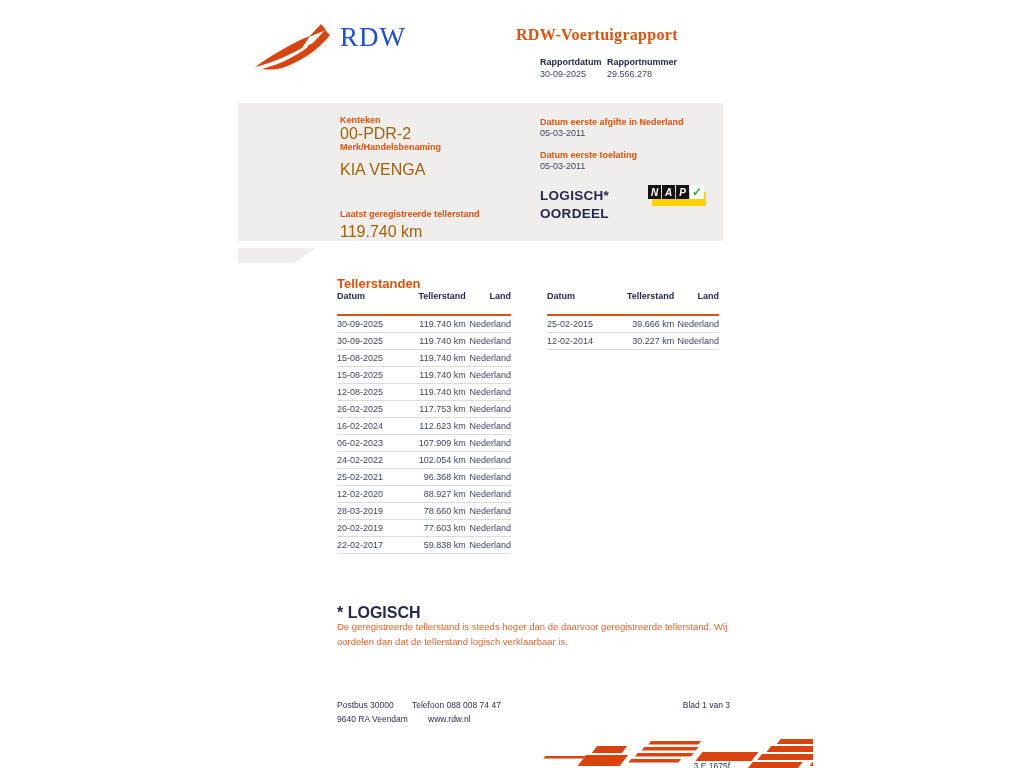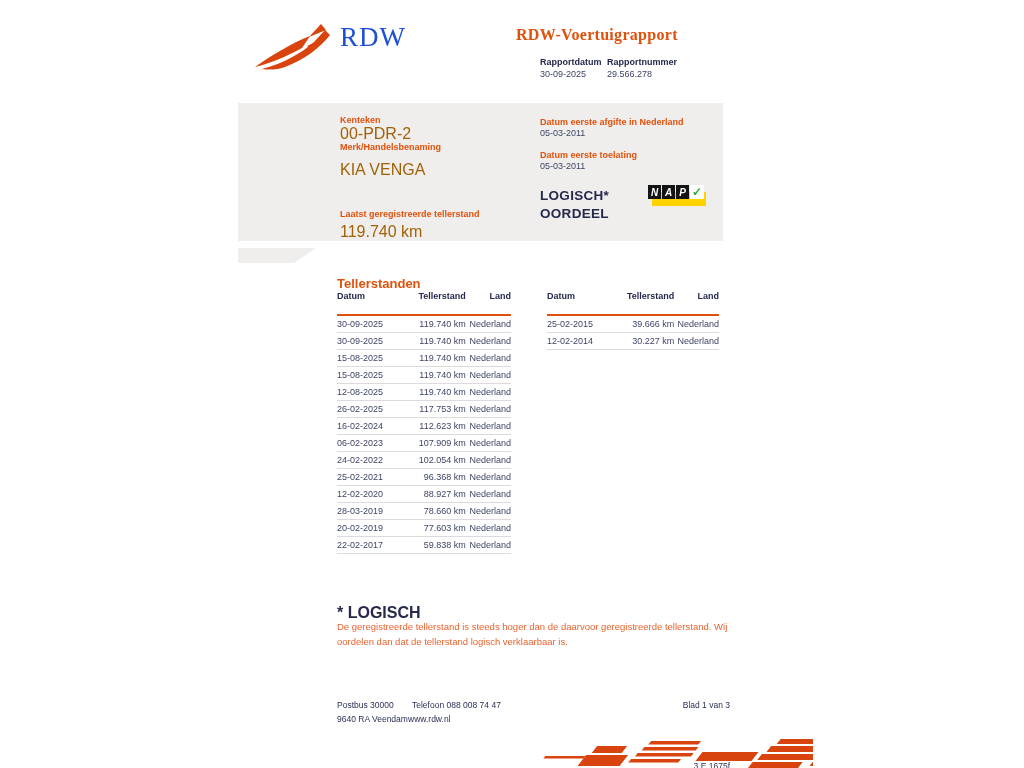--- a/index.html
+++ b/index.html
@@ -241,21 +241,21 @@
       </tr>
     </tbody>
 </table>
 
 <div class="abs fn-title">* LOGISCH</div>
 <div class="abs fn-text">De geregistreerde tellerstand is steeds hoger dan de daarvoor geregistreerde tellerstand. Wij oordelen dan dat de tellerstand logisch verklaarbaar is.</div>
 
 <div class="abs ft" style="left:337px;top:700px;">Postbus 30000</div>
 <div class="abs ft" style="left:337px;top:714px;">9640 RA Veendam</div>
 <div class="abs ft" style="left:412px;top:700px;">Telefoon 088 008 74 47</div>
-<div class="abs ft" style="left:408px;top:714px;">www.rdw.nl</div>
+<div class="abs ft" style="left:428px;top:714px;">www.rdw.nl</div>
 <div class="abs ft ft-r" style="left:630px;top:700px;">Blad 1 van 3</div>
 <div class="abs ft ft-r" style="left:630px;top:749px;margin-top:12px;">3 E 1675f</div>
 
 <div class="abs bottom-art">
   <svg width="270" height="34" viewBox="0 0 270 34">
     <g fill="#D9430E" transform="skewX(-38)">
       <rect x="18" y="20" width="40" height="2.6"></rect>
       <rect x="62" y="10" width="30" height="7"></rect>
       <rect x="58" y="19" width="42" height="11"></rect>
       <rect x="112" y="5" width="50" height="3.6"></rect>

